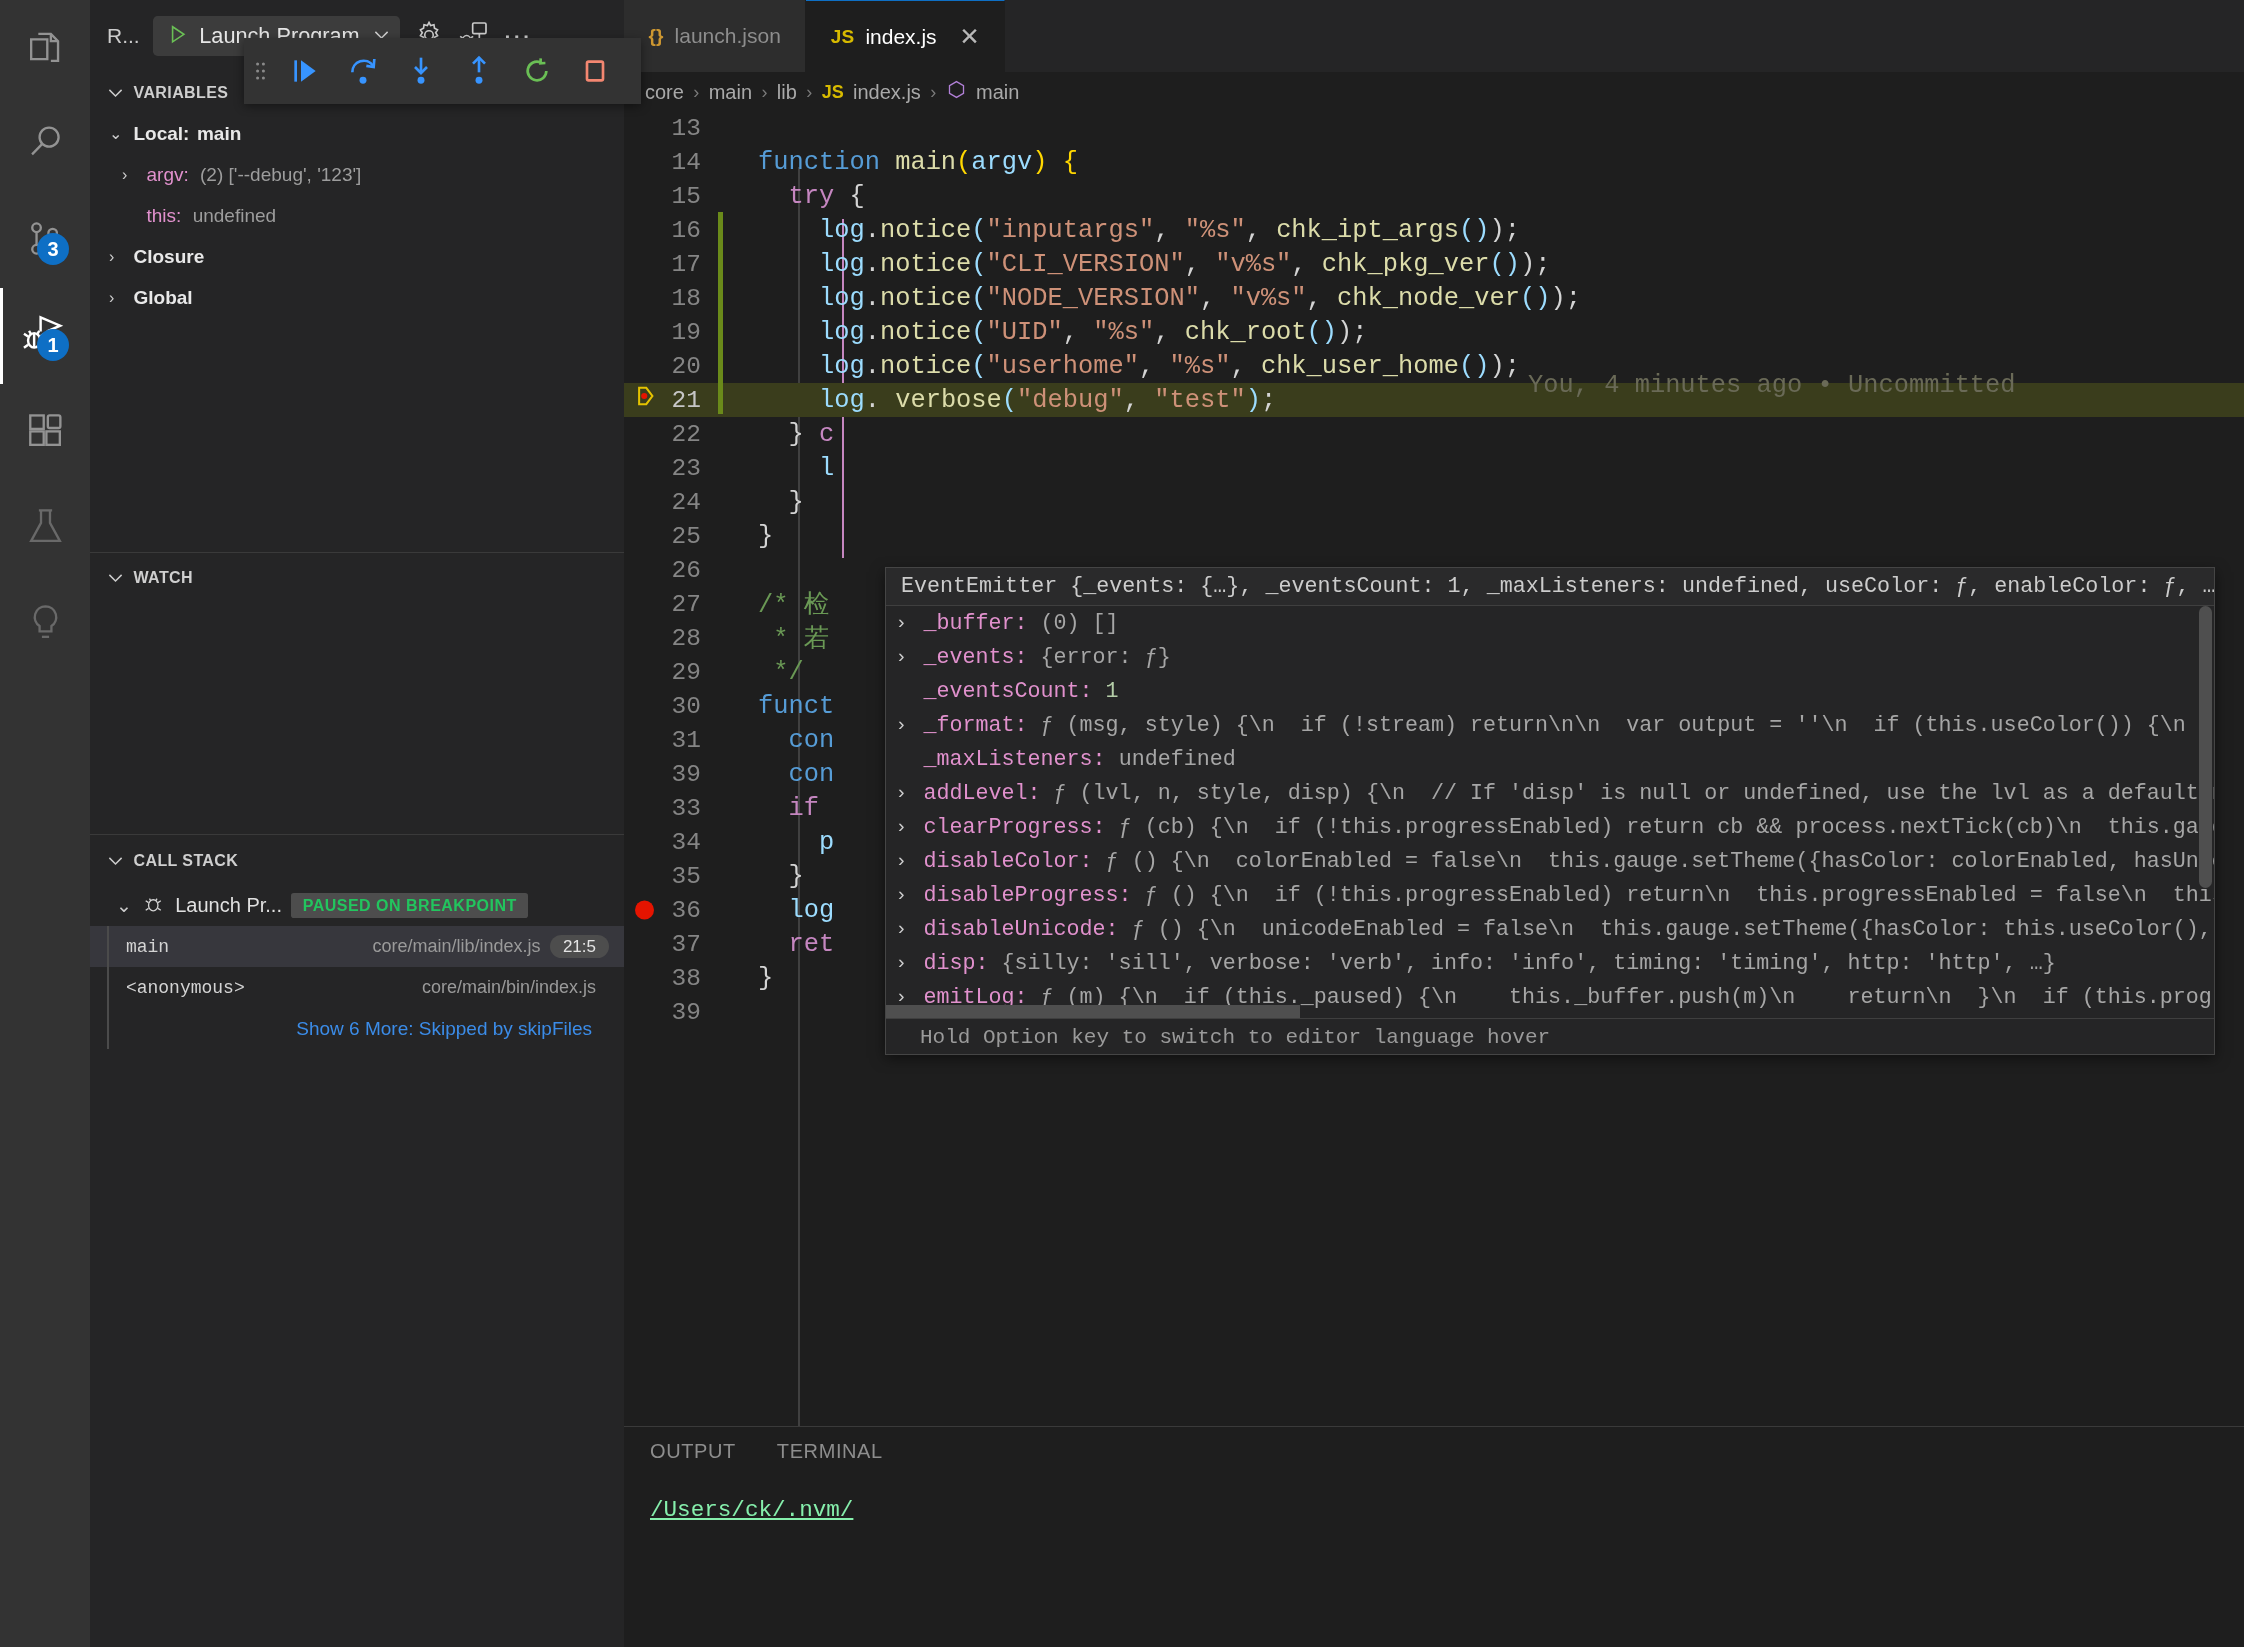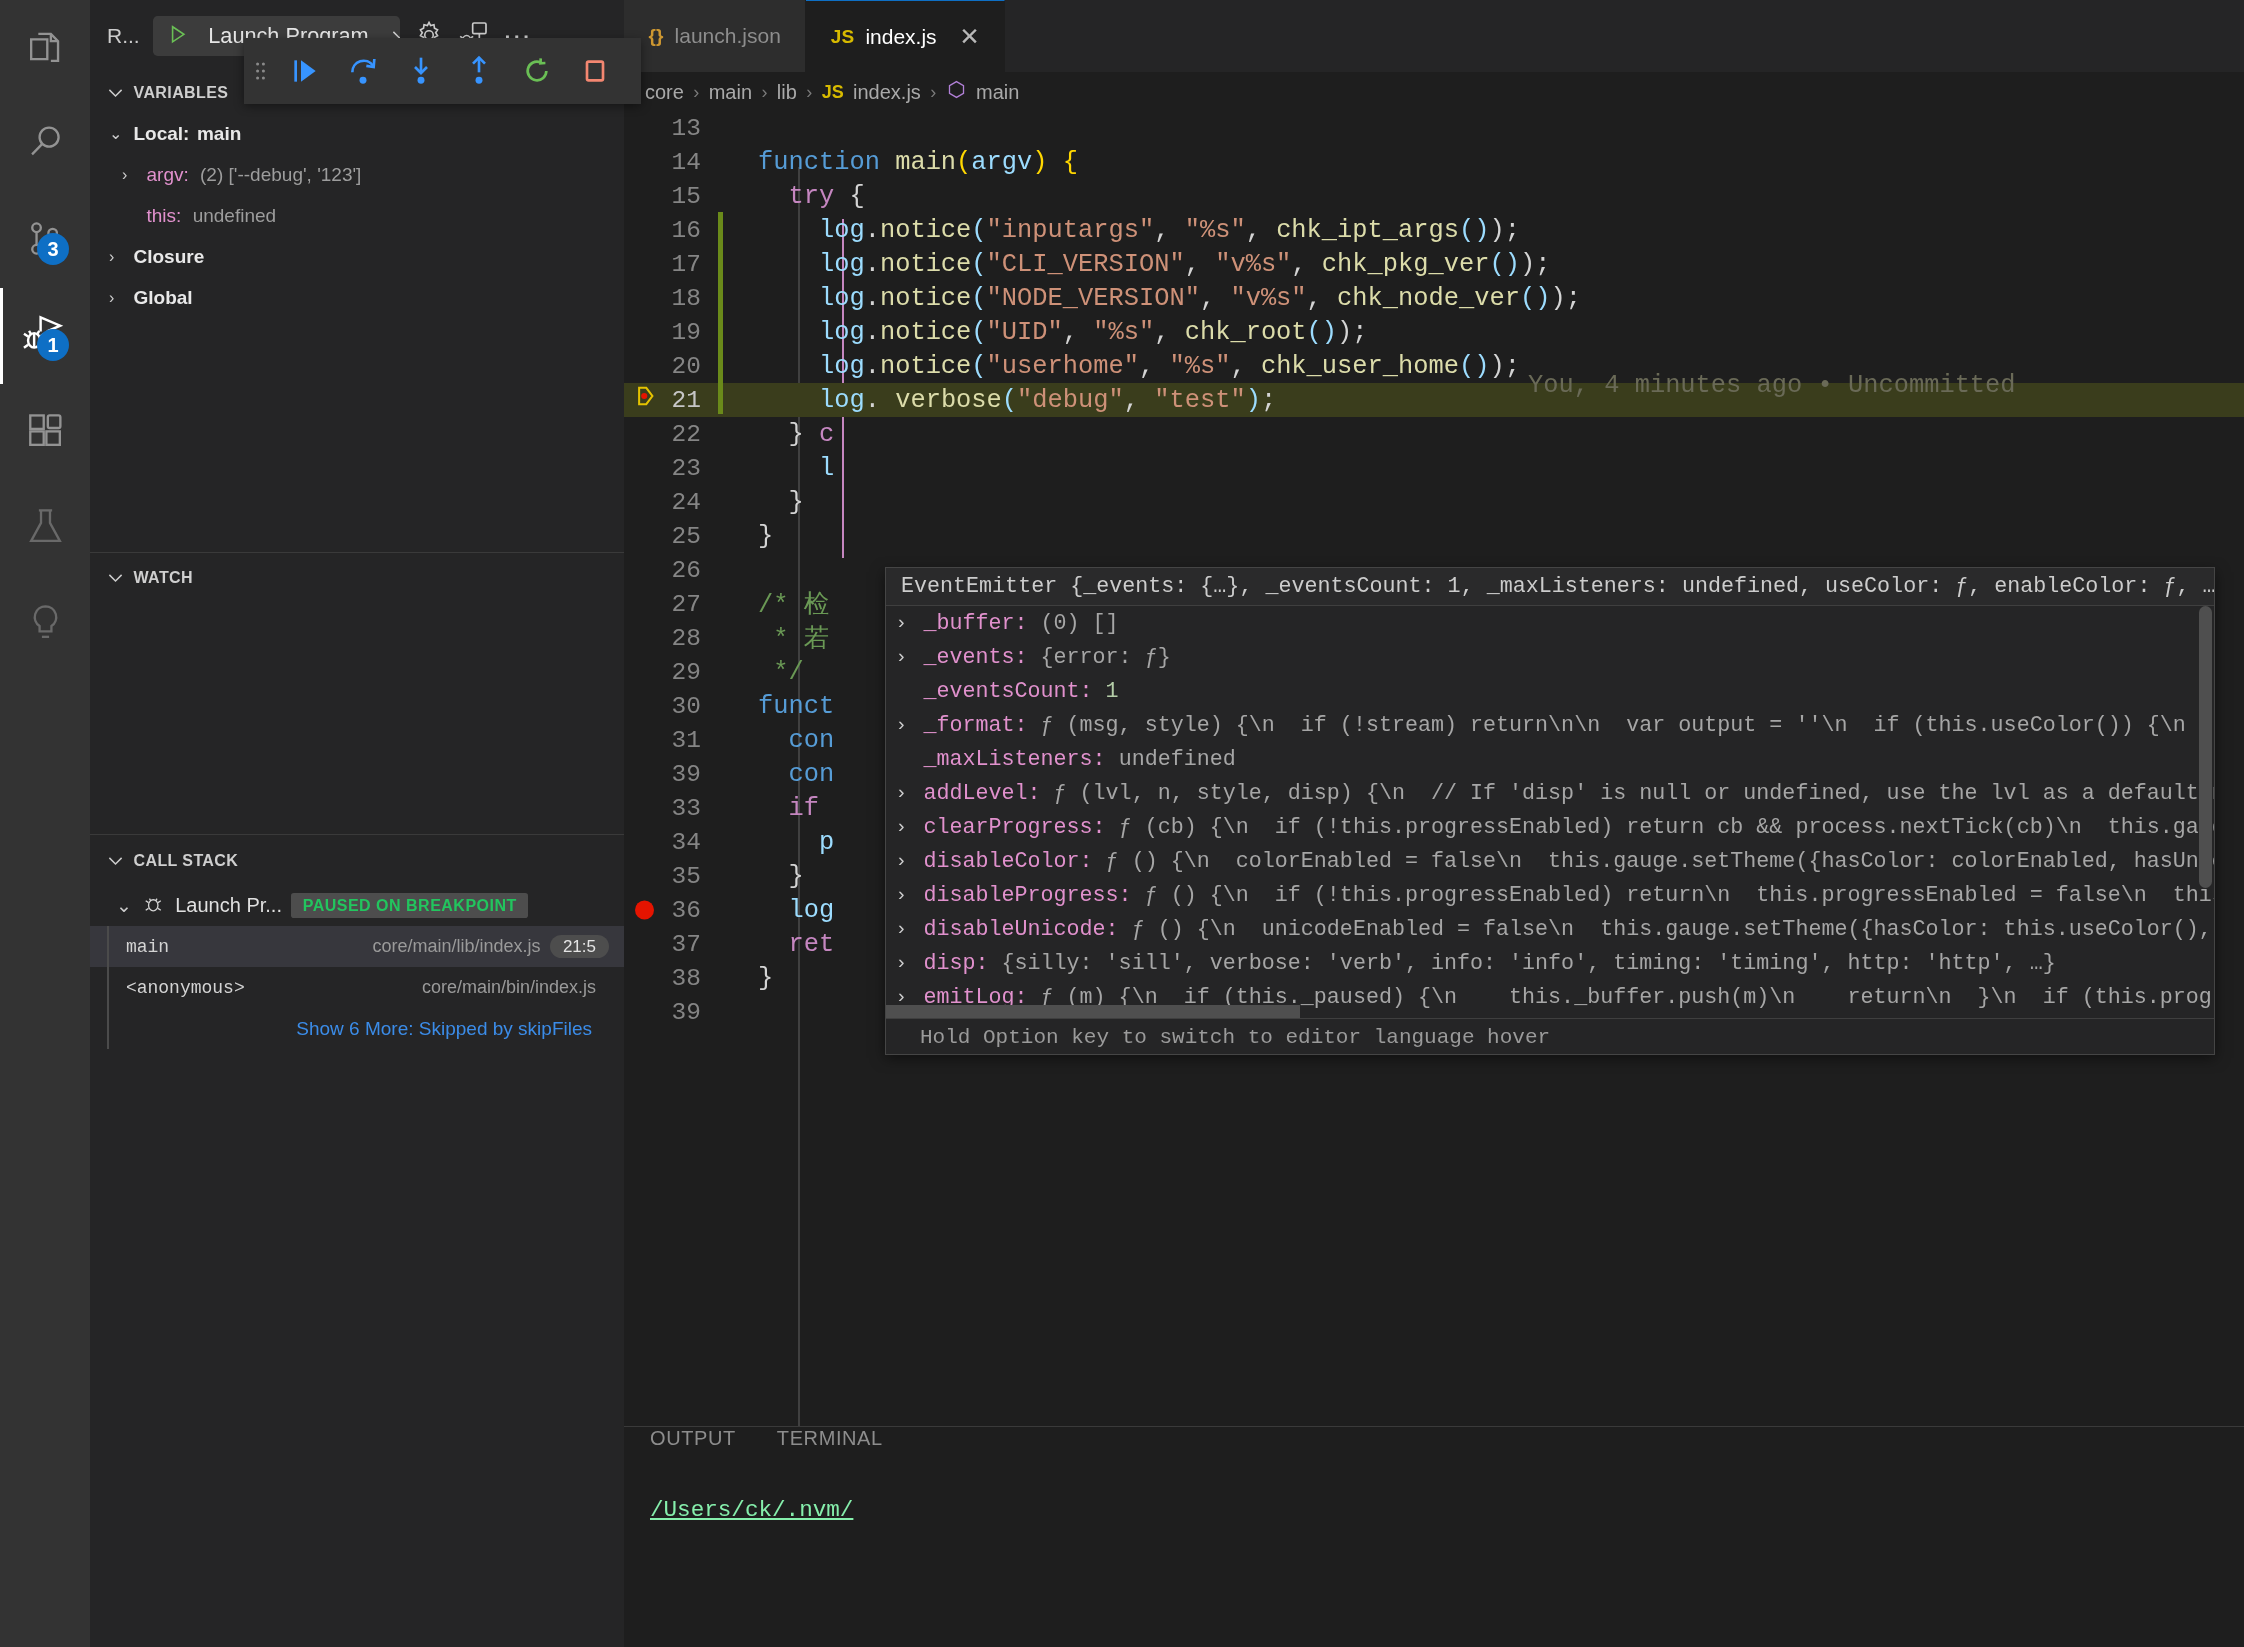--- a/index.html
+++ b/index.html
@@ -91,21 +91,21 @@
   .t-str   { color:#ce9178; }
   .t-var   { color:#9cdcfe; }
   .t-yel   { color:#ffd700; }
   .t-plain { color:#d4d4d4; }
   .t-cmt   { color:#6a9955; }
   .t-blame { color:#6a6a57; }
 
   
   .panel { position:absolute; left:0; right:0; bottom:0; height:222px; background:#1e1e1e;
     border-top:0.9px solid #3a3a3a; }
-  .panel-tabs { display:flex; height:49px; padding-left:26px; gap:41px;
+  .panel-tabs { display:flex; align-items:center; height:49px; padding-left:26px; gap:41px;
     font-size:20px; color:#8d8d8d; letter-spacing:0.6px; }
   .panel-body { padding:21px 0 0 26px; font-family:"Liberation Mono", monospace; font-size:22.6px; }
   .term-link { color:#86efac; text-decoration:underline; }
 
   
   .hover { position:absolute; left:885px; top:567px; width:1330px; height:488px;
     background:#252526; border:0.9px solid #454545; box-shadow:0 3.8px 13px rgba(0,0,0,.5);
     z-index:60; font-family:"Liberation Mono", monospace; overflow:hidden; }
   .hover-title { height:38px; display:flex; align-items:center; padding-left:15px;
     font-size:21.7px; color:#cccccc; background:#2a2a2b; border-bottom:0.9px solid #3f3f3f;
@@ -205,21 +205,21 @@
         </svg>
       </span>
     </div>
   </div>
 
   <div class="sidepanel">
 
     <div style="display:flex;align-items:center;height:72px;padding-left:17px;gap:13px;">
       <span style="font-size:21px;color:#cccccc;">R...</span>
 
-      <div style="display:flex;align-items:center;gap:20px;background:#3c3c3c;border-radius:4.7px;
+      <div style="display:flex;align-items:center;gap:11px;background:#3c3c3c;border-radius:4.7px;
                   padding:6.6px 13px;max-width:247px;overflow:hidden;">
         <span>
           <svg width="22.6" height="22.6" viewBox="0 0 24 24" fill="none" stroke="#6abf55" stroke-width="1.7">
             <path d="M7 4 L19 12 L7 20 Z"></path>
           </svg>
         </span>
         <span style="font-size:21.7px;color:#e6e6e6;white-space:nowrap;">Launch Program</span>
         <span>
           <svg width="21" height="21" viewBox="0 0 24 24" fill="none" stroke="#d0d0d0" stroke-width="1.7">
             <path d="M5 9 L12 16 L19 9"></path>

